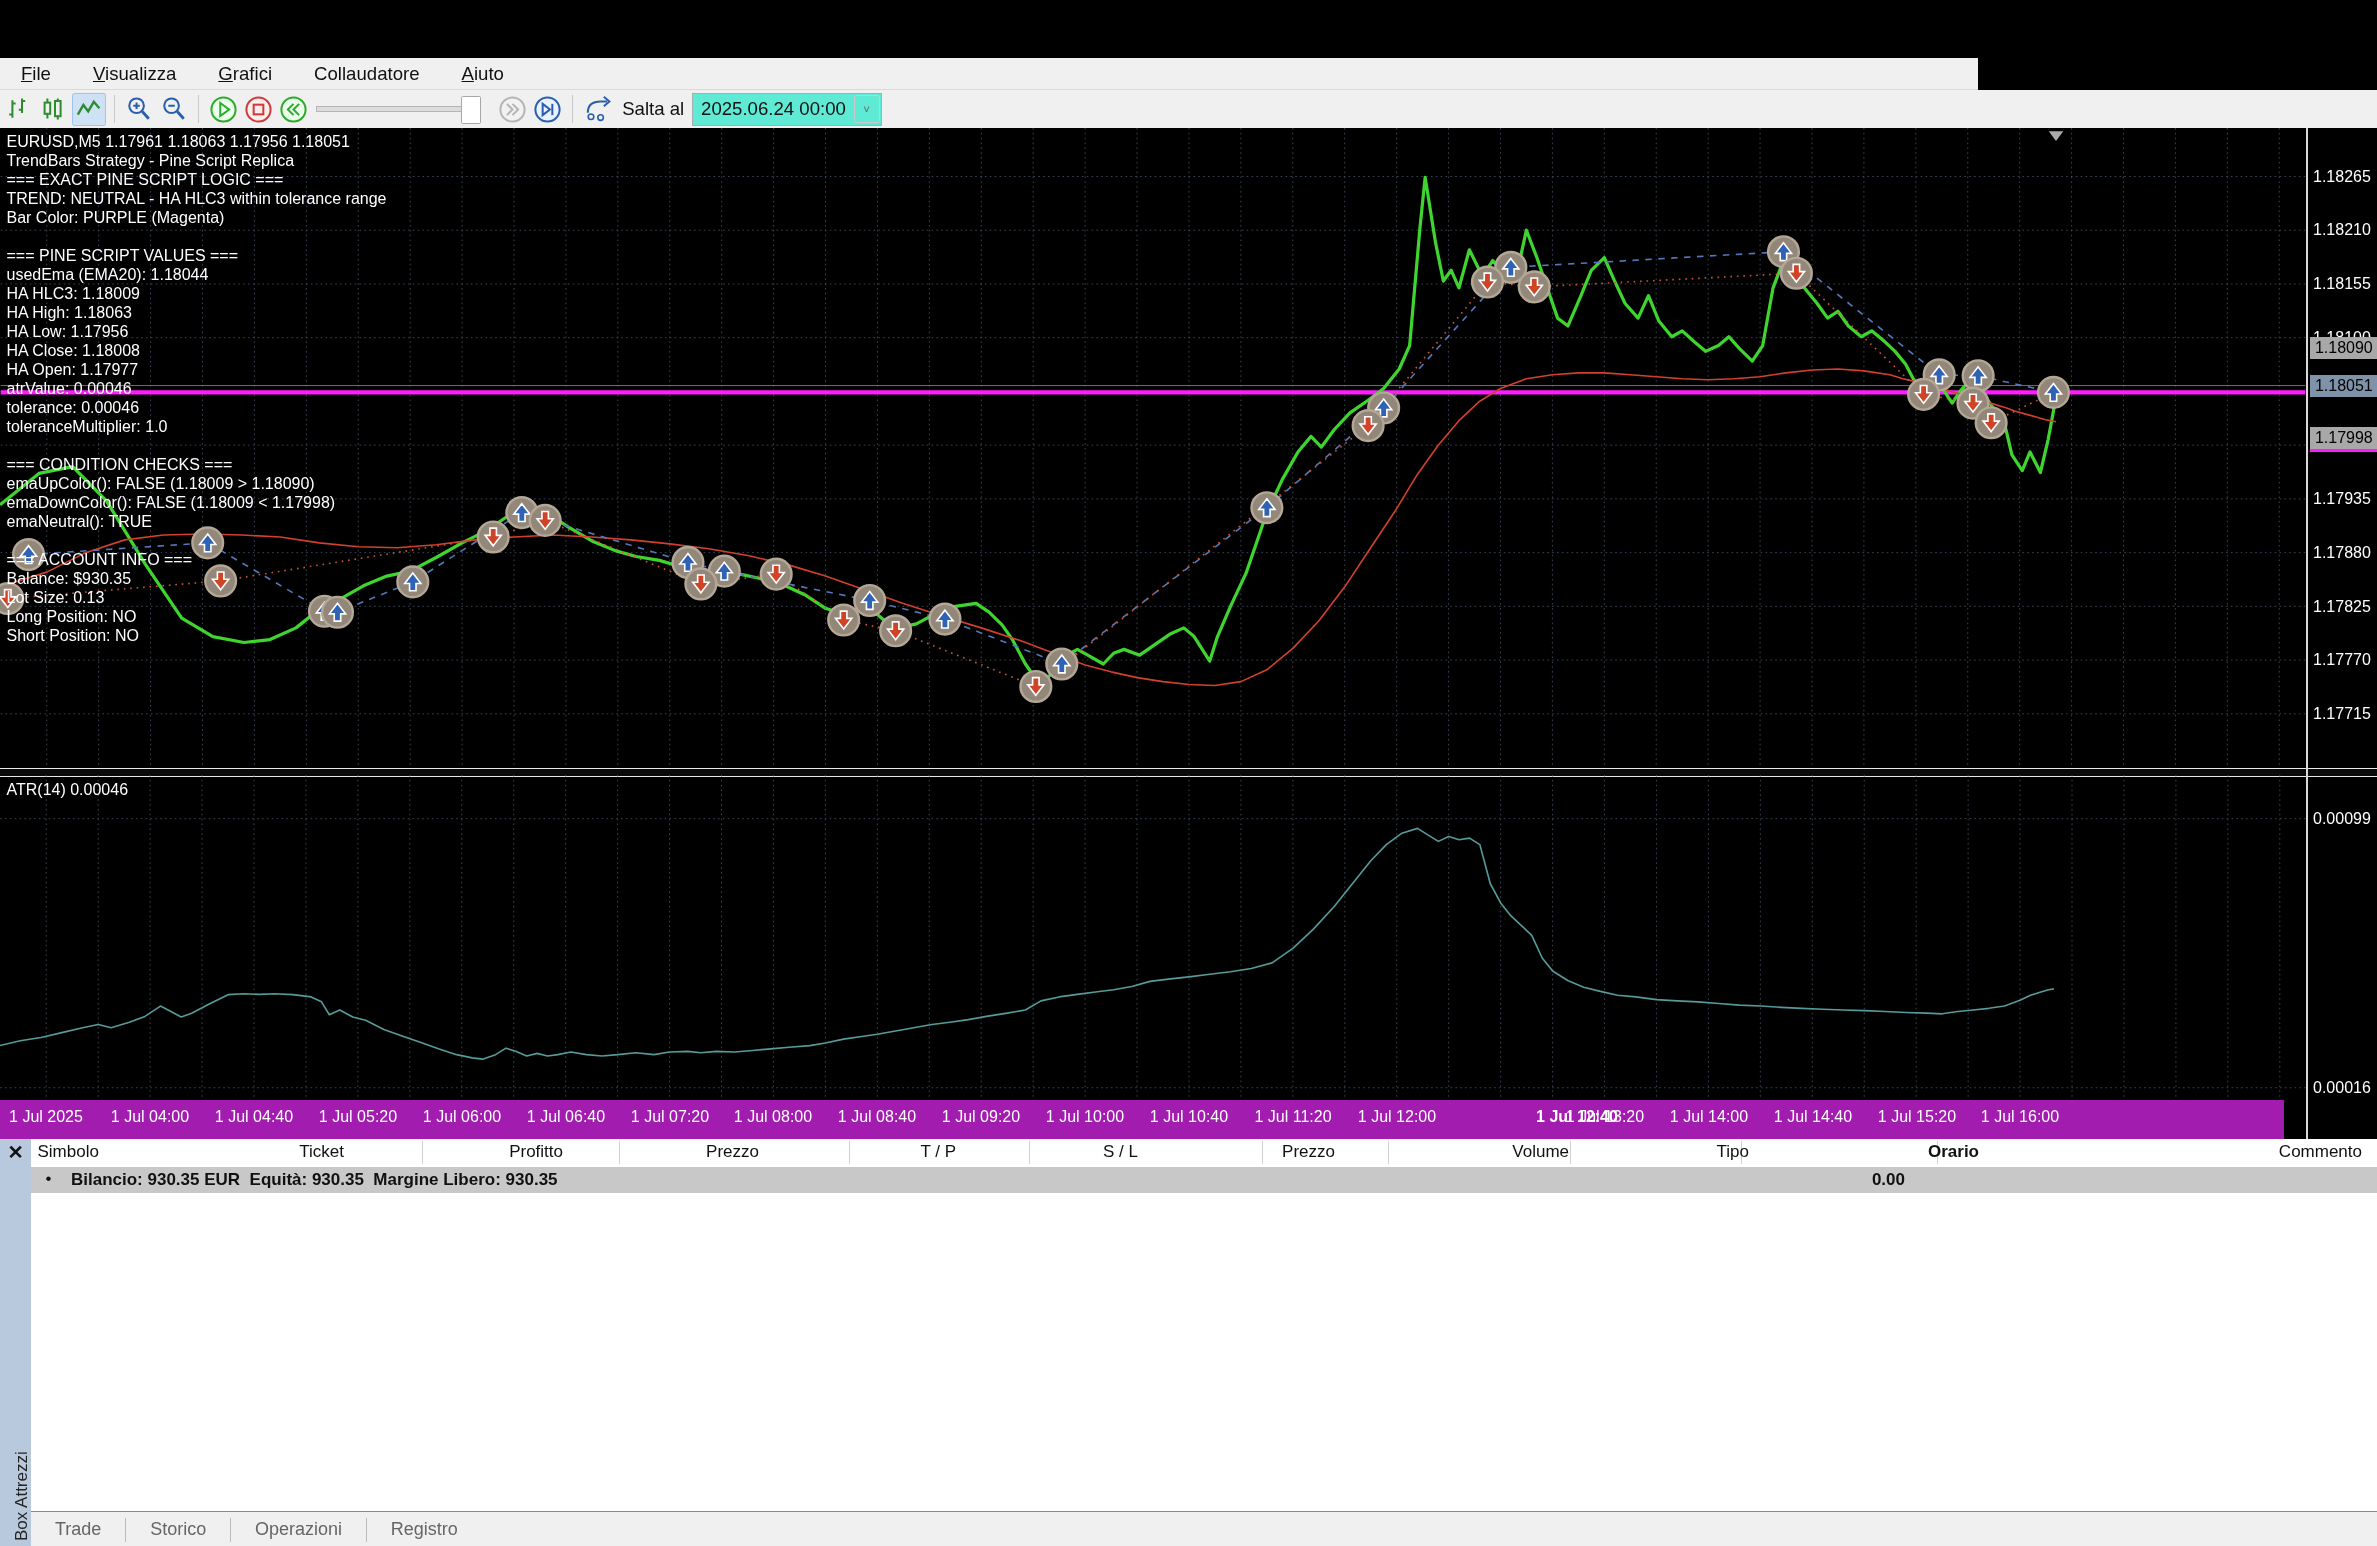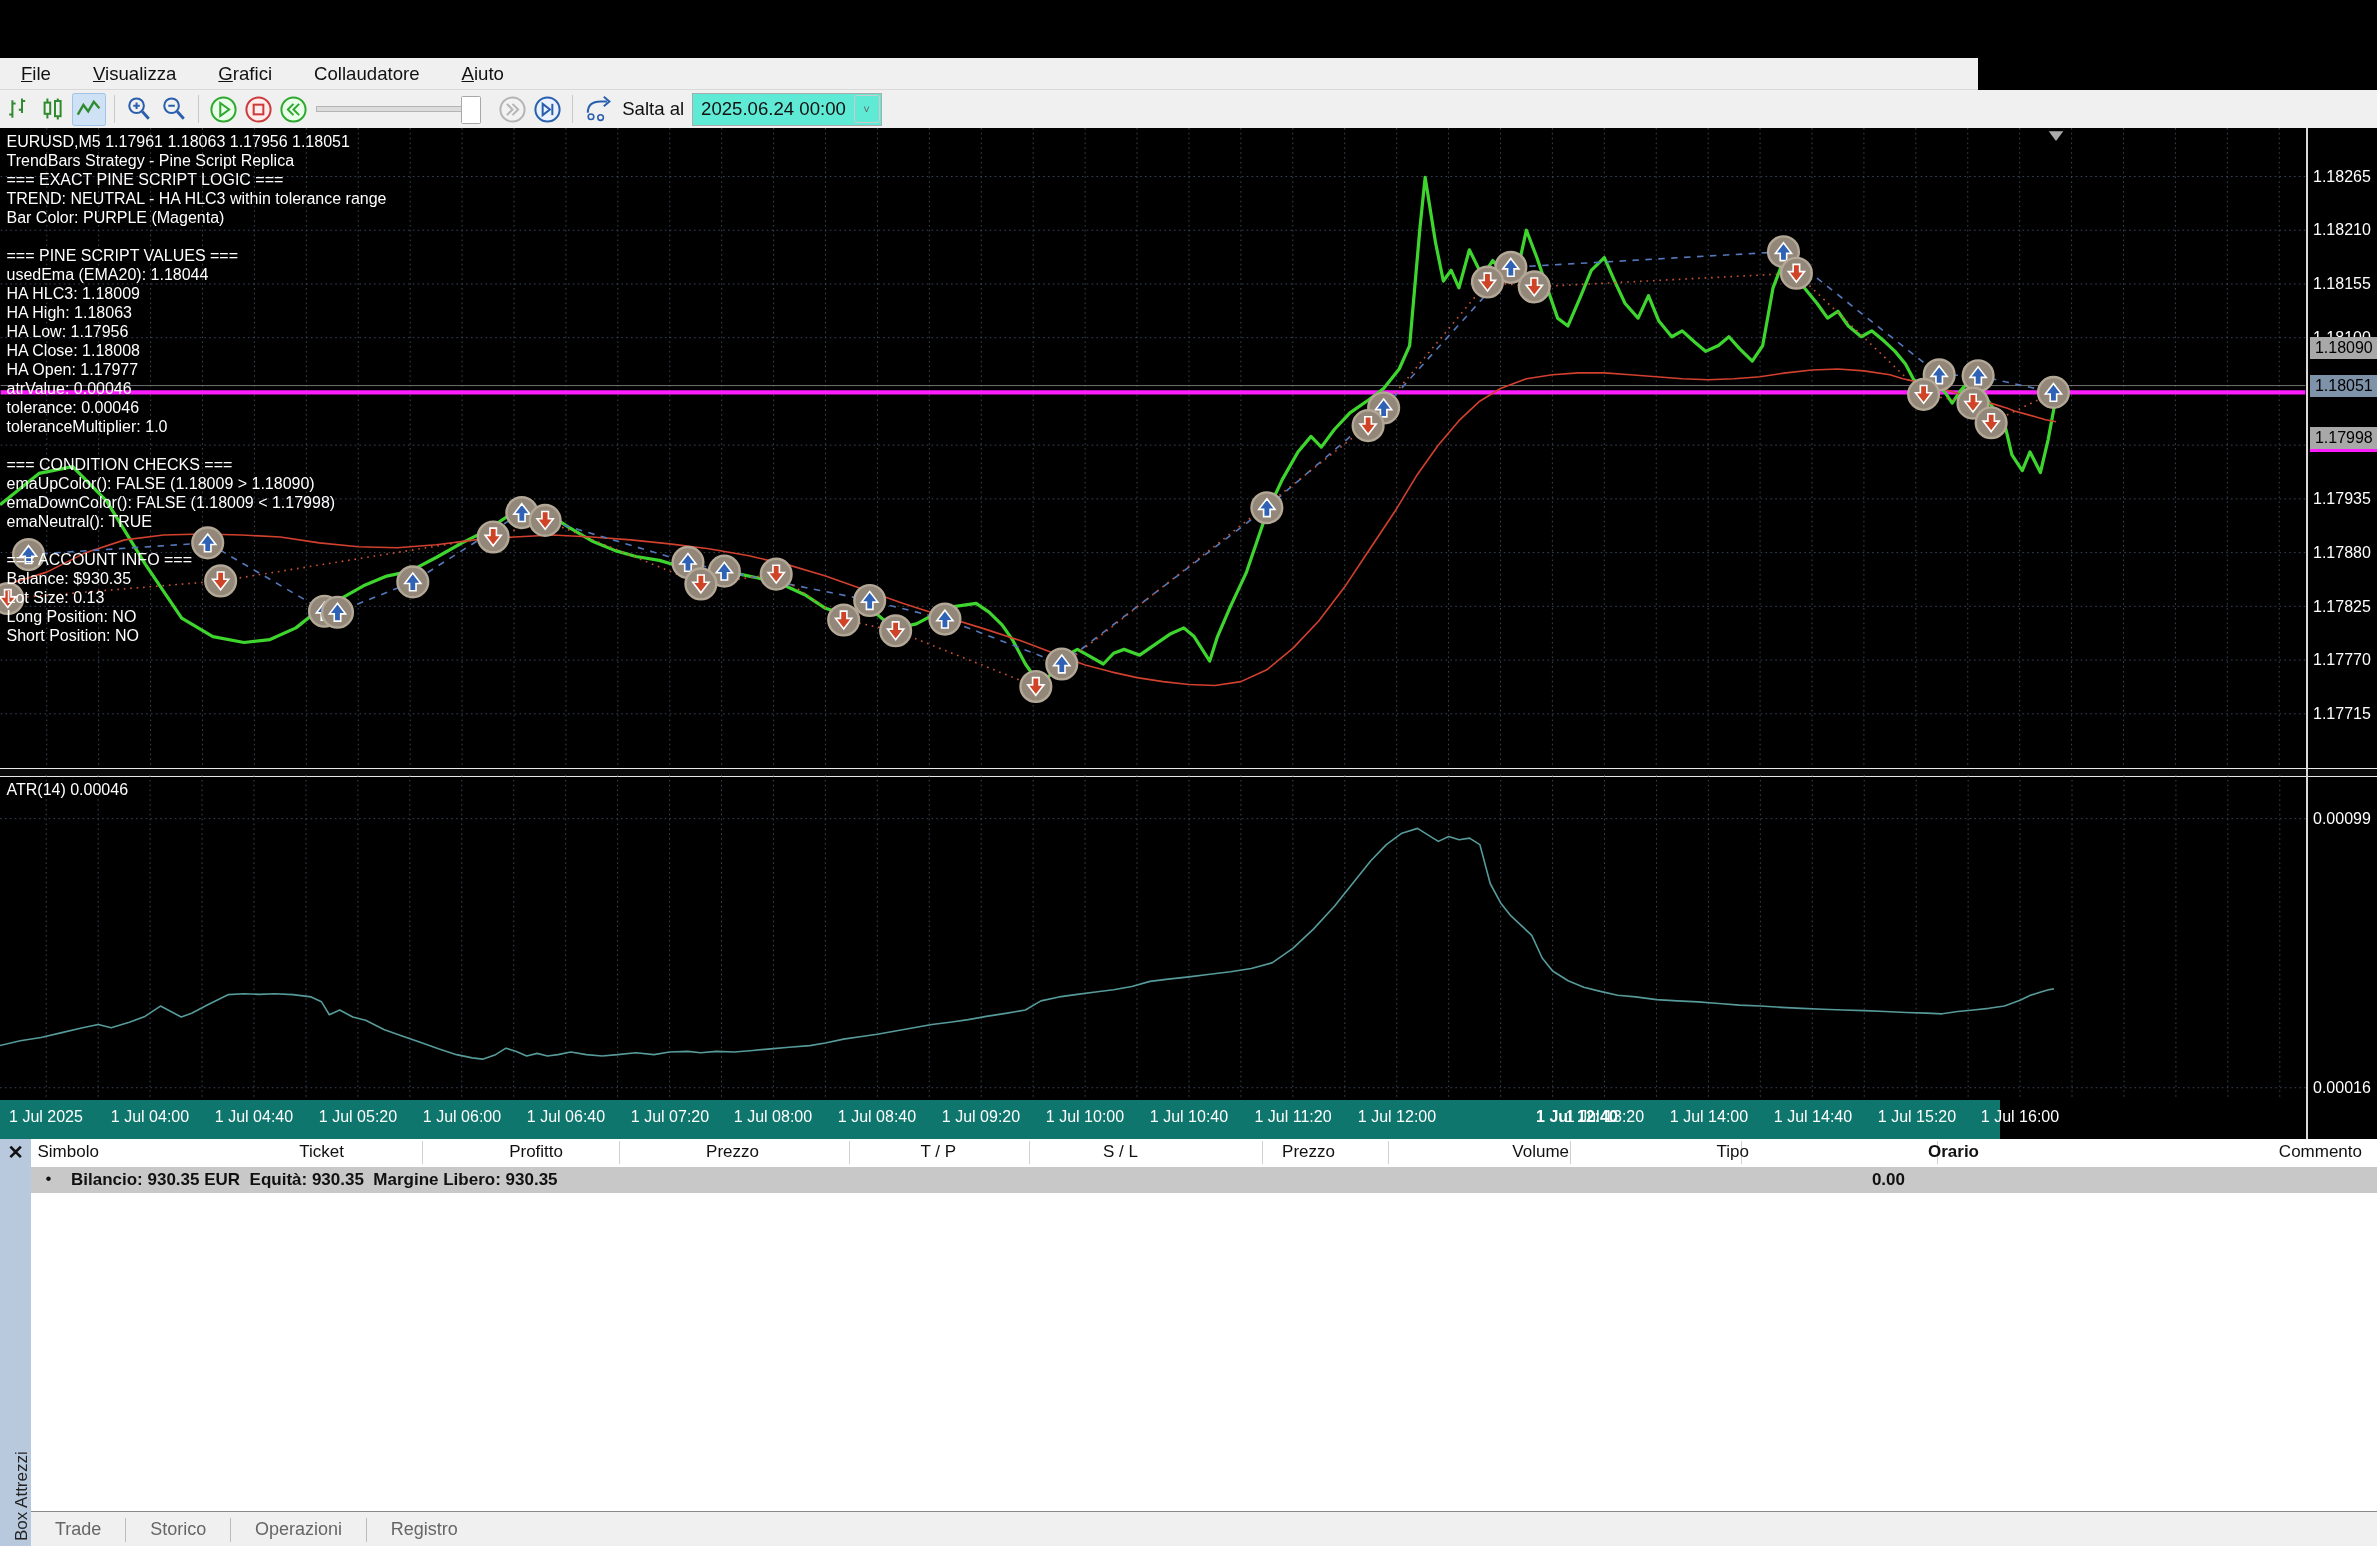--- a/index.html
+++ b/index.html
@@ -24,21 +24,21 @@
   #date-spin{width:24px;height:26px;border:0.8px solid #ccc;border-radius:2.4px;margin-right:1.6px;
              display:flex;align-items:center;justify-content:center;font-size:11.3px;color:#666;}
   #slider{width:154px;height:4.9px;background:#dcdcdc;border:0.8px solid #b5b5b5;margin:0 4.9px;position:relative;}
   #slider-handle{position:absolute;right:-9.7px;top:-10.5px;width:18px;height:26px;background:#fff;
                  border:0.8px solid #a8a8a8;border-radius:1.6px;}
   
   #chart-window{left:0;top:128px;width:2377px;height:1011px;background:#000;}
   #pane-divider{left:0;top:640px;width:2377px;height:6.5px;background:#0a0a0a;
                 border-top:1.6px solid #e8e8e8;border-bottom:1.6px solid #e8e8e8;}
   #axis-border{left:2306px;top:0;width:1.6px;height:1011px;background:#d9d9d9;}
-  #time-axis{left:0;top:972px;width:2000px;height:39px;background:#0f766e;}
+  #time-axis{left:0;top:972px;width:2284px;height:39px;background:#a21caf;}
   .time-label{position:absolute;top:8px;transform:translateX(-50%);color:#fff;font-size:16px;white-space:nowrap;}
   .price-label{position:absolute;left:2313px;transform:translateY(-50%);color:#fff;font-size:16px;}
   .axis-badge{position:absolute;left:2310px;transform:translateY(-50%);font-size:16px;color:#000;
               padding:1.6px 4.9px 2.4px 4.9px;}
   .badge-gray{background:#a8a8a8;}
   .badge-magenta{background:#ff1cff;margin-top:48px;}
   .badge-hidden{background:#7e93a9;}
   #overlay-text{left:6.5px;top:4px;width:615px;color:#fff;font-size:16px;line-height:19px;pointer-events:none;}
   #atr-label{left:6.5px;top:653px;color:#fff;font-size:16px;}
   .atr-axis-label{position:absolute;left:2313px;transform:translateY(-50%);color:#fff;font-size:16px;}

